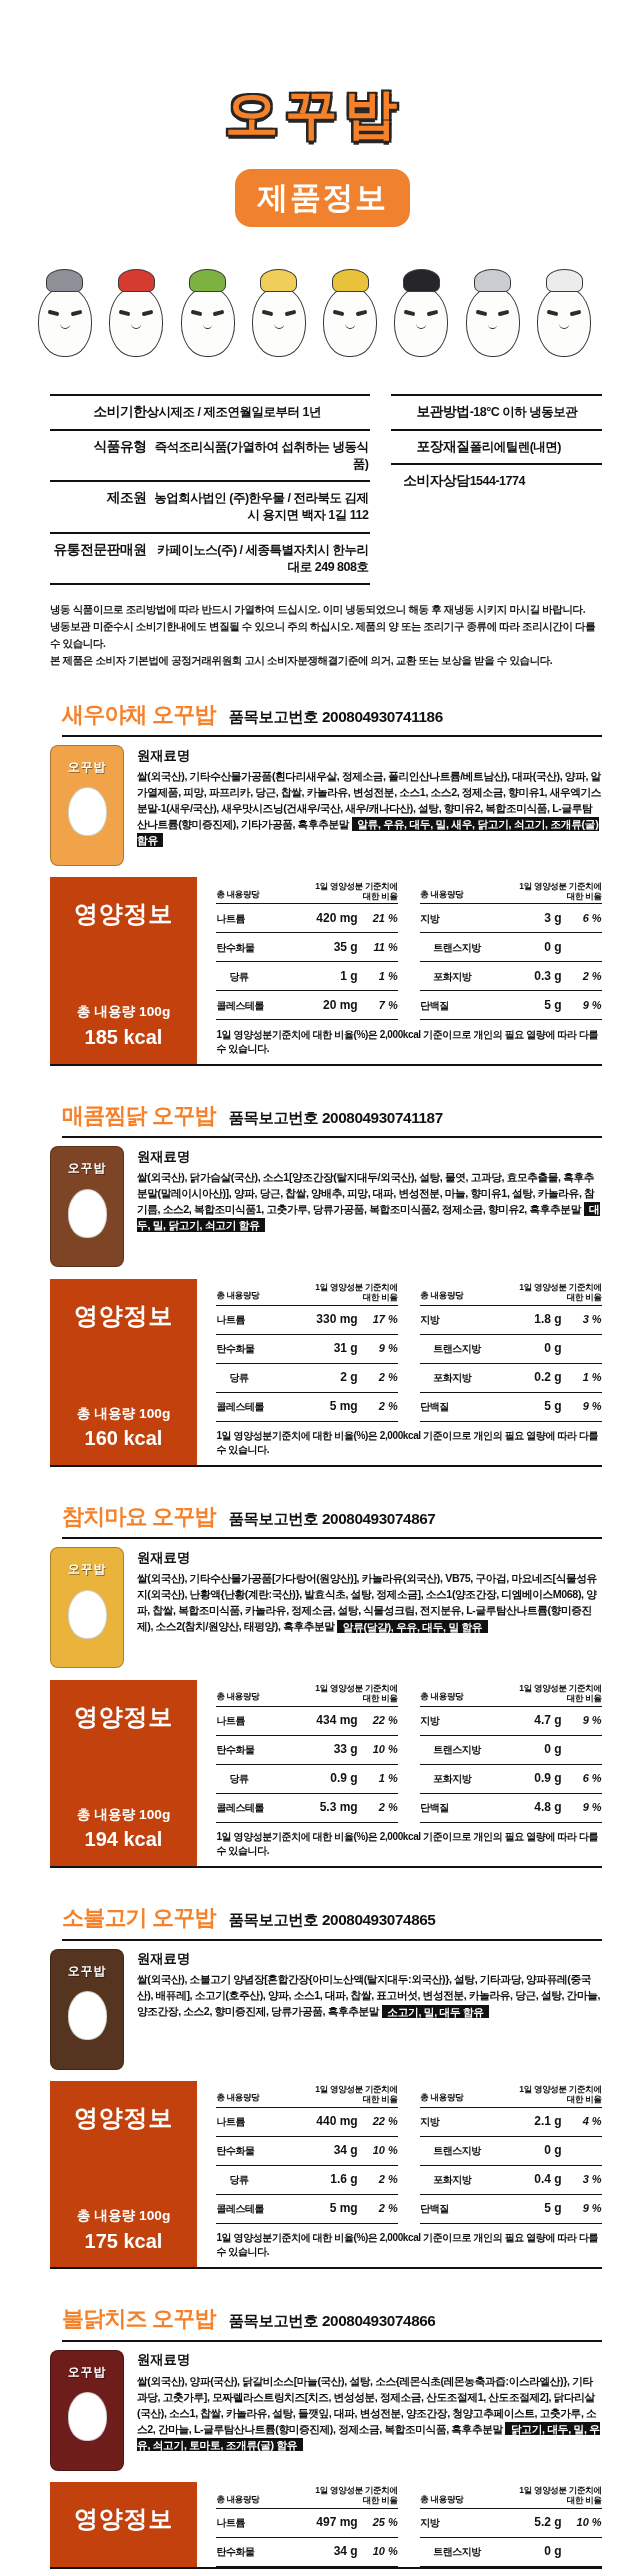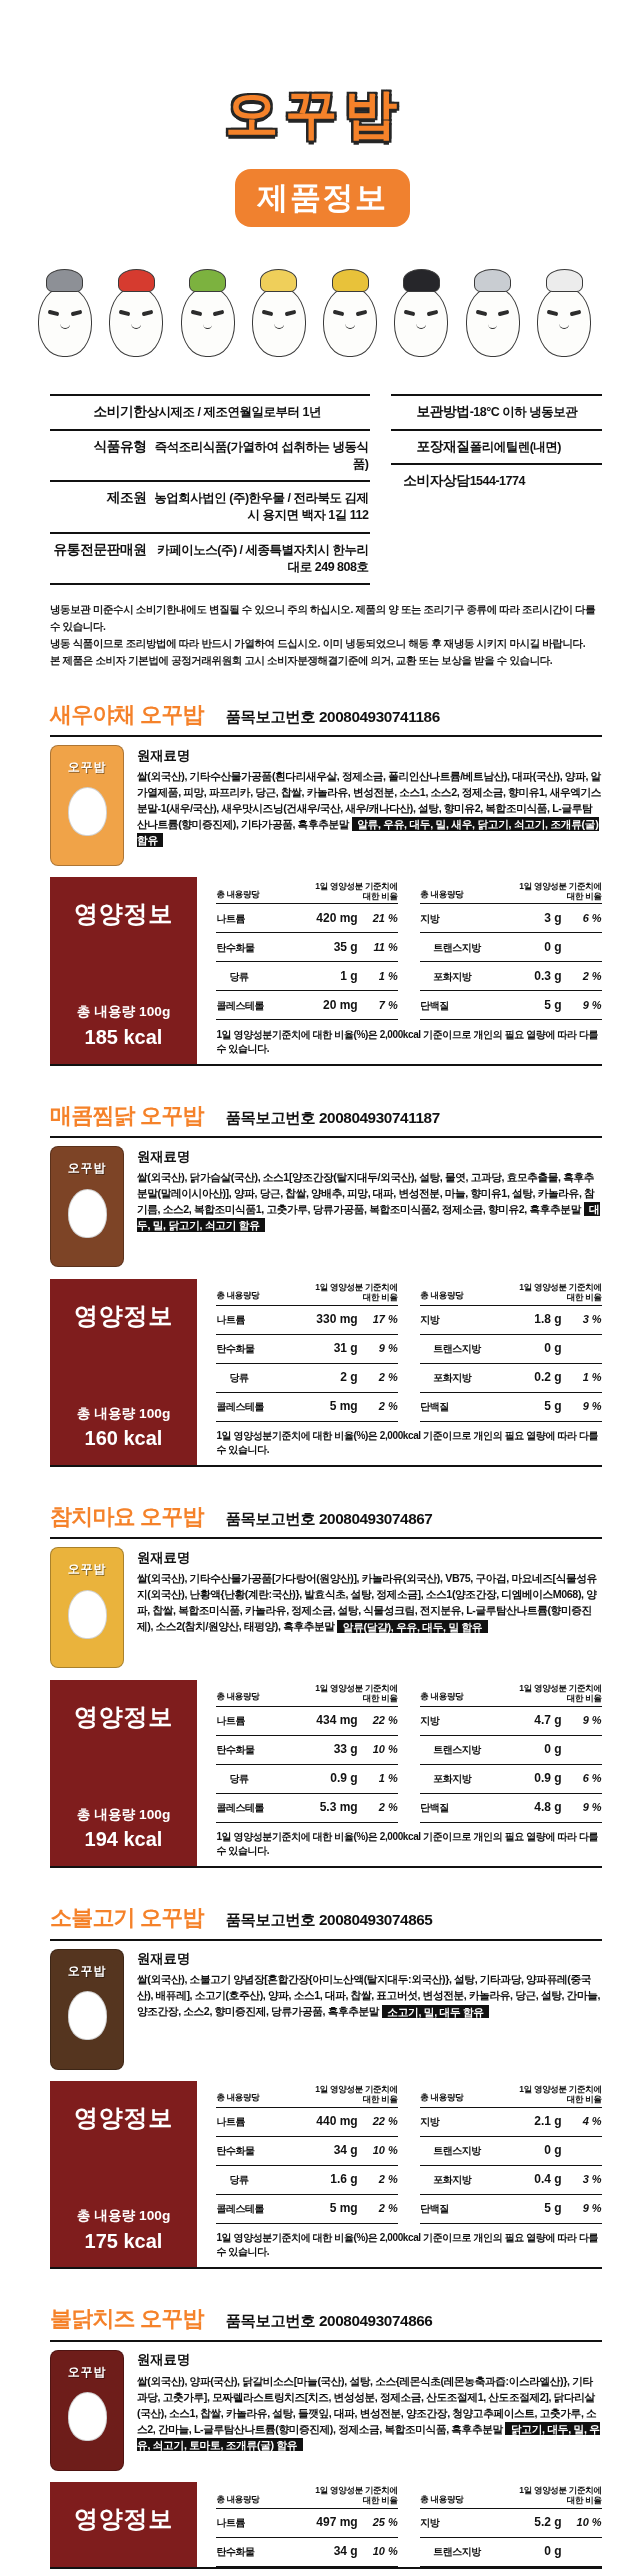--- a/index.html
+++ b/index.html
@@ -34,36 +34,36 @@
   .info-label{font-weight:800;font-size:13.7px;min-width:77px;letter-spacing:-0.4px;}
   .info-left .info-label{min-width:95px;}
   .info-value{font-size:12.5px;font-weight:600;letter-spacing:-0.5px;}
 
   
   .notice{margin:16px 27.4px 0 50px;font-size:10.5px;line-height:1.6;font-weight:600;letter-spacing:-0.4px;color:#1c1c1c;}
 
   
   .products{margin-top:31px;}
   .product{margin:0 27.4px 35px 50px;}
-  .p-head{display:flex;align-items:baseline;gap:22px;border-bottom:2.4px solid #111;padding-bottom:5.6px;}
+  .p-head{display:flex;align-items:baseline;gap:13px;border-bottom:2.4px solid #111;padding-bottom:5.6px;margin-left:12px;}
   .p-name{font-size:22px;font-weight:900;color:#f5822a;letter-spacing:-0.8px;}
   .p-report{font-size:15.3px;font-weight:800;color:#111;letter-spacing:-0.4px;}
   .p-body{display:flex;gap:13px;margin-top:8px;}
   .pouch{flex:none;width:74px;height:121px;border-radius:8px;border:1.6px solid rgba(0,0,0,.28);
     display:flex;flex-direction:column;align-items:center;padding-top:13px;box-sizing:border-box;}
   .pouch-logo{font-size:12px;font-weight:900;color:#fff;text-shadow:0.8px 0.8px 0 rgba(0,0,0,.45);letter-spacing:0.8px;}
   .pouch-egg{width:37px;height:47px;background:#fff;border:0.8px solid rgba(0,0,0,.18);border-radius:50% 50% 46% 46%;margin-top:11.3px;}
   .p-ing{flex:1;}
   .ing-title{font-size:13.3px;font-weight:800;margin:1.6px 0 3.2px;}
   .ing-text{font-size:10.7px;line-height:1.5;font-weight:600;letter-spacing:-0.4px;}
   .allergen{display:inline;background:#111;color:#fff;font-weight:800;padding:0.8px 5.6px;letter-spacing:-0.3px;}
 
   
   .nutri{display:flex;margin-top:11.3px;border-bottom:2.4px solid #111;}
-  .nbox{flex:none;width:147px;background:#7f1d1d;color:#fff;display:flex;flex-direction:column;
+  .nbox{flex:none;width:147px;background:#c2410c;color:#fff;display:flex;flex-direction:column;
     align-items:center;padding:21px 0 14.5px;box-sizing:border-box;}
   .nbox-title{font-size:24px;font-weight:900;letter-spacing:0.8px;}
   .nbox-serving{font-size:13.7px;font-weight:700;margin-top:auto;}
   .nbox-kcal{font-size:20px;font-weight:900;margin-top:4.8px;}
   .nright{flex:1;padding-left:19.4px;display:flex;flex-direction:column;}
   .ntables{display:flex;gap:22.6px;}
   .ntable{flex:1;}
   .nhead{display:flex;justify-content:space-between;align-items:flex-end;border-bottom:1.6px solid #111;
     padding:3.2px 0 2.4px;font-size:8.5px;font-weight:700;letter-spacing:-0.3px;}
   .nhead .daily{width:84px;text-align:right;line-height:1.2;font-weight:600;}
@@ -182,22 +182,22 @@
         <span class="info-value">폴리에틸렌(내면)</span>
       </div>
       <div class="info-row" style="border-bottom:none;">
         <span class="info-label">소비자상담</span>
         <span class="info-value">1544-1774</span>
       </div>
     </div>
   </div>
 
   <div class="notice">
+    <div>냉동 식품이므로 조리방법에 따라 반드시 가열하여 드십시오. 이미 냉동되었으니 해동 후 재냉동 시키지 마시길 바랍니다.</div>
     <div>냉동보관 미준수시 소비기한내에도 변질될 수 있으니 주의 하십시오. 제품의 양 또는 조리기구 종류에 따라 조리시간이 다를 수 있습니다.</div>
-    <div>냉동 식품이므로 조리방법에 따라 반드시 가열하여 드십시오. 이미 냉동되었으니 해동 후 재냉동 시키지 마시길 바랍니다.</div>
     <div>본 제품은 소비자 기본법에 공정거래위원회 고시 소비자분쟁해결기준에 의거, 교환 또는 보상을 받을 수 있습니다.</div>
   </div>
 
   <div class="products">
   <section class="product">
     <div class="p-head">
       <span class="p-name">새우야채 오꾸밥</span>
       <span class="p-report">
         <span>품목보고번호</span>
         <span>200804930741186</span>

